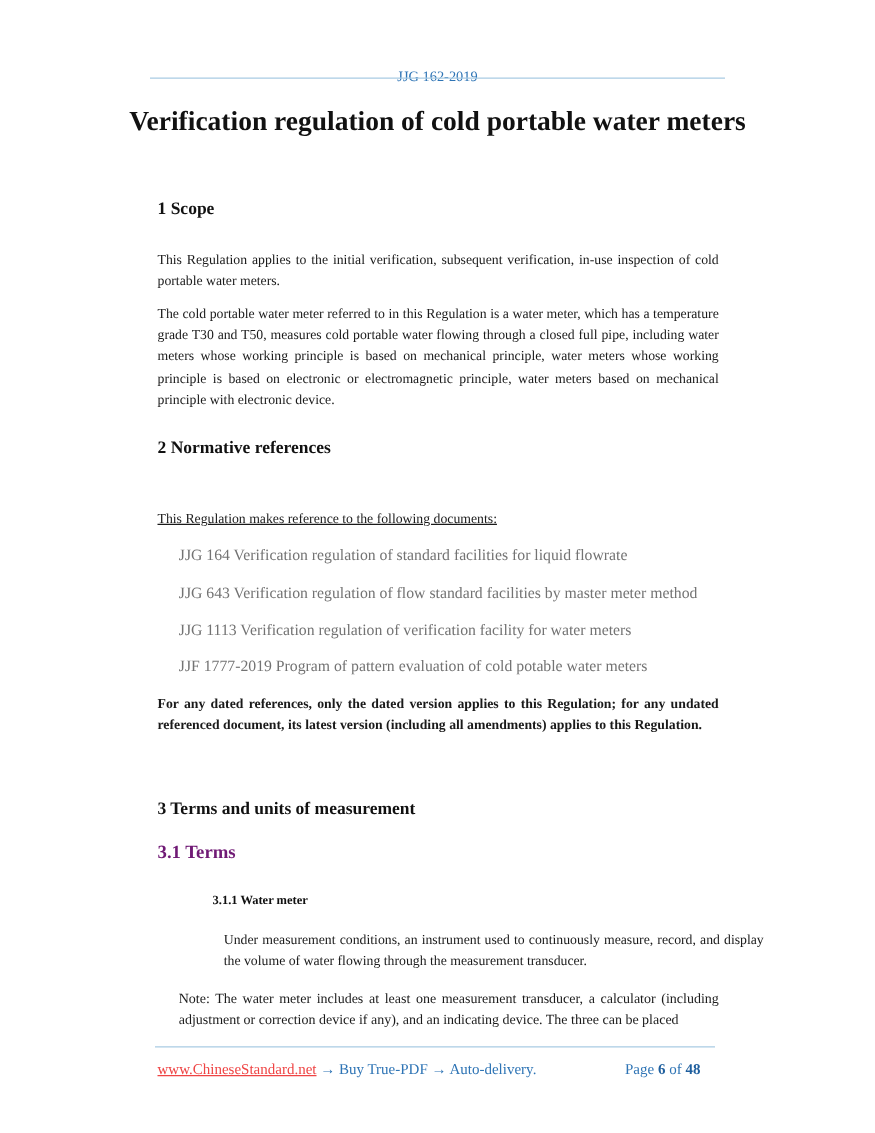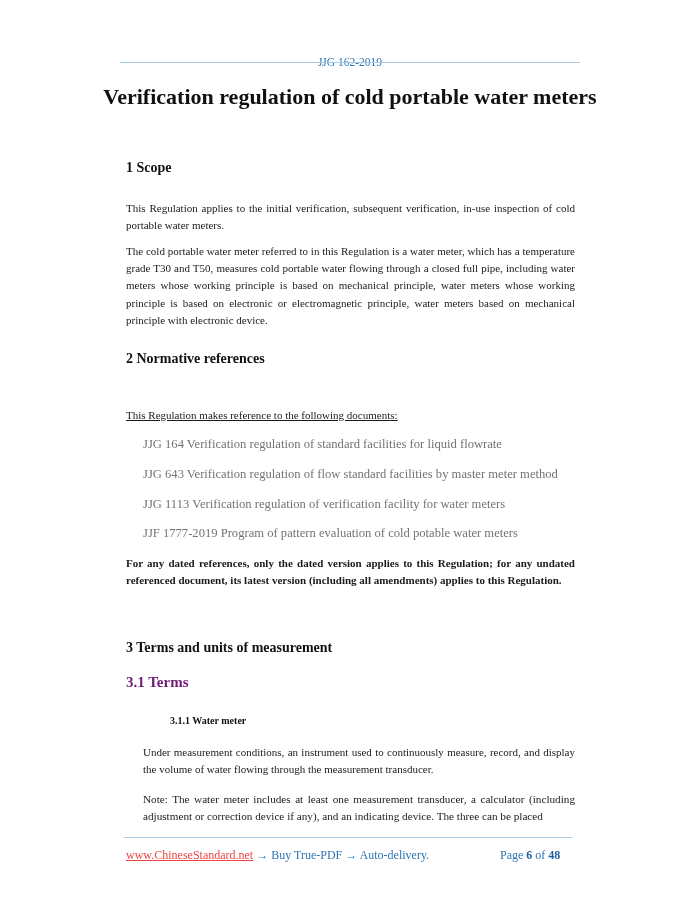--- a/index.html
+++ b/index.html
@@ -154,21 +154,21 @@
   <div class="para" style="top:407px;text-decoration:underline;">This Regulation makes reference to the following documents:</div>
   <div class="ref-item" style="top:437px;">JJG 164 Verification regulation of standard facilities for liquid flowrate</div>
   <div class="ref-item" style="top:467px;">JJG 643 Verification regulation of flow standard facilities by master meter method</div>
   <div class="ref-item" style="top:497px;">JJG 1113 Verification regulation of verification facility for water meters</div>
   <div class="ref-item" style="top:526px;">JJF 1777-2019 Program of pattern evaluation of cold potable water meters</div>
   <div class="para" style="top:555px;font-weight:bold;">For any dated references, only the dated version applies to this Regulation; for any undated referenced document, its latest version (including all amendments) applies to this Regulation.</div>
 
   <div class="h1" style="top:640px;">3 Terms and units of measurement</div>
   <div class="h2" style="top:674px;">3.1 Terms</div>
   <div class="h3" style="top:715px;">3.1.1 Water meter</div>
-  <div class="para indent" style="top:744px;">Under measurement conditions, an instrument used to continuously measure, record, and display the volume of water flowing through the measurement transducer.</div>
+  <div class="para indent" style="top:744px;margin-left:36px;">Under measurement conditions, an instrument used to continuously measure, record, and display the volume of water flowing through the measurement transducer.</div>
   <div class="note" style="top:791px;">Note: The water meter includes at least one measurement transducer, a calculator (including adjustment or correction device if any), and an indicating device. The three can be placed</div>
 </div>
 
 <div class="footer-rule"></div>
 <div class="footer-left">
   <a class="footer-link">www.ChineseStandard.net</a><span> → Buy True-PDF </span><span>→ Auto-delivery.</span>
 </div>
 <div class="footer-right">
   <span>Page</span>
   <b>6</b>

